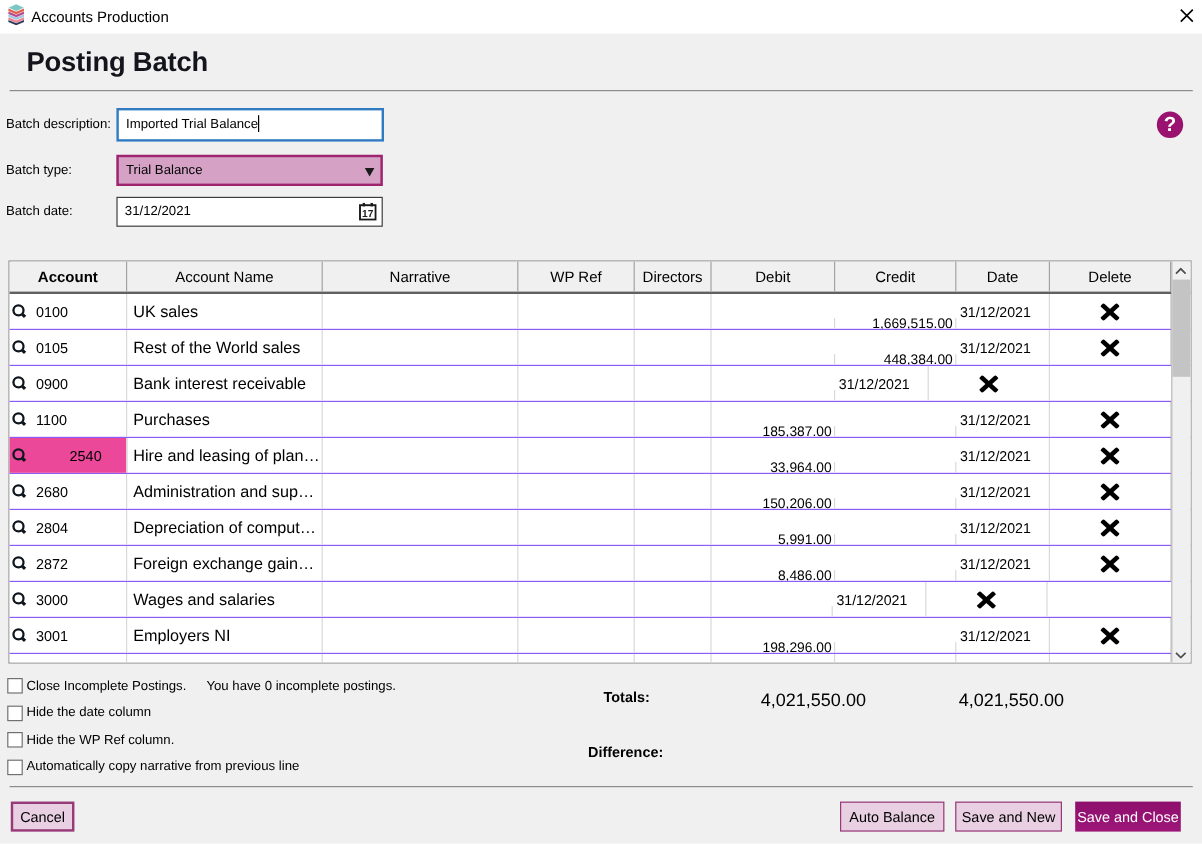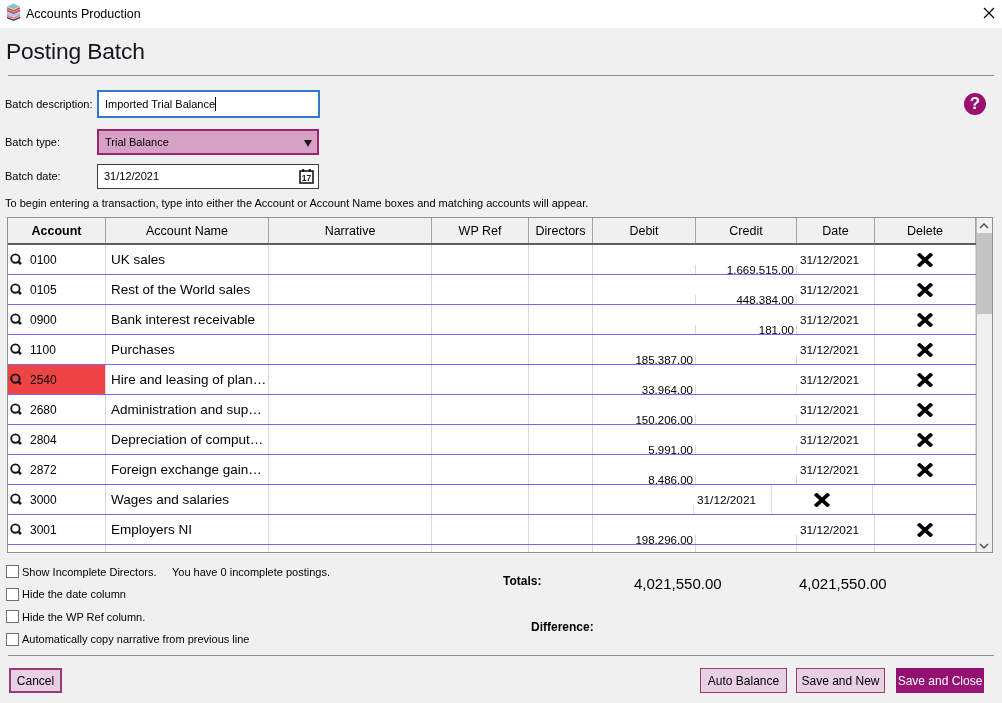--- a/index.html
+++ b/index.html
@@ -2,21 +2,21 @@
 <html><head>
 <meta charset="utf-8">
 <style>
 * { margin:0; padding:0; box-sizing:border-box; }
 html,body { width:1002px; height:703px; overflow:hidden; }
 body { font-family:"Liberation Sans", sans-serif; background:#fff; position:relative; }
 .abs { position:absolute; }
 .titlebar { left:0; top:0; width:1002px; height:28px; background:#fff; }
 .titletext { left:26px; top:7px; font-size:12.5px; color:#000; }
 .main { left:0; top:28px; width:1002px; height:675px; background:#f0f0f0; }
-.h1 { left:6px; top:10px; font-size:22.8px; font-weight:normal; color:#14141c; letter-spacing:-0.15px; }
+.h1 { left:22px; top:10px; font-size:22.8px; font-weight:bold; color:#14141c; letter-spacing:-0.15px; }
 .hrline { left:8px; top:47px; width:986px; height:1px; background:#8c8c8c; }
 .lbl { font-size:11px; color:#000; }
 .input1 { left:97px; top:62px; width:223px; height:28px; background:#fff; border:2px solid #2f7ac1; font-size:11px; color:#000; line-height:24px; padding-left:6px; }
 .caret { display:inline-block; width:1px; height:14px; background:#000; vertical-align:-3px; }
 .dropdown { left:97px; top:101px; width:222px; height:26px; background:#d5a2c6; border:2px solid #9e2470; font-size:11px; color:#000; line-height:22px; padding-left:6px; }
 .ddarrow { position:absolute; right:5px; top:8.5px; width:0; height:0; border-left:4.5px solid transparent; border-right:4.5px solid transparent; border-top:7px solid #1a1a1a; }
 .input3 { left:97px; top:135.5px; width:222px; height:25px; background:#fff; border:1px solid #3c3c3c; font-size:11px; color:#000; line-height:23px; padding-left:6px; }
 .help { left:964px; top:65px; width:22px; height:22px; border-radius:50%; background:#991270; color:#fff; font-size:17px; font-weight:bold; text-align:center; line-height:21px; }
 .instr { left:5px; top:169px; font-size:11px; color:#000; }
 
@@ -33,21 +33,21 @@
 .c6 { width:103px; }
 .c7 { width:101px; }
 .c8 { width:78px; }
 .c9 { width:101px; }
 .acct { padding-left:2px; }
 .acct span { margin-left:7px; font-size:12px; }
 .name { padding-left:5px; white-space:nowrap; text-overflow:ellipsis; overflow:hidden; width:100%; line-height:29px; }
 .num { justify-content:flex-end; padding-right:2px; font-size:11.5px !important;margin-top:20px; }
 .date { padding-left:3px; font-size:11.8px !important; }
 .del { justify-content:center; }
-.pink { background:#ef4444; }
+.pink { background:#ec4899;gap:28px; }
 
 .sbar { position:absolute; right:0; top:0; width:16px; height:334px; background:#f0f0f0; border-left:1px solid #b9b9b9; }
 .sthumb { position:absolute; left:0px; top:15px; width:15px; height:81px; background:#c4c4c4; }
 
 .cb { width:13px; height:13px; background:#fff; border:1px solid #707070; }
 .foothr { left:8px; top:627px; width:986px; height:1px; background:#8c8c8c; }
 .btn { height:25px; font-size:12px; color:#000; background:#e9cfe2; border:1px solid #963a78; display:flex; align-items:center; justify-content:center; }
 .bold12 { font-size:12px; font-weight:bold; color:#000; }
 .val { font-size:15px; color:#000; text-align:left; }
 </style>
@@ -78,21 +78,20 @@
   <div class="abs dropdown">Trial Balance<div class="ddarrow"></div></div>
   <div class="abs lbl" style="left:5px; top:142px;">Batch date:</div>
   <div class="abs input3">31/12/2021
     <svg class="abs" style="right:4px; top:4px;" width="15" height="15" viewBox="0 0 15 15">
       <rect x="1" y="2" width="13" height="12" fill="none" stroke="#1a1a1a" stroke-width="1.6"></rect>
       <rect x="3.2" y="0" width="2" height="3" fill="#1a1a1a"></rect>
       <rect x="9.8" y="0" width="2" height="3" fill="#1a1a1a"></rect>
       <text x="7.5" y="11.5" font-size="8.5" font-weight="bold" fill="#1a1a1a" text-anchor="middle" font-family="Liberation Sans">17</text>
     </svg>
   </div>
-  <div class="abs instr">To begin entering a transaction, type into either the Account or Account Name boxes and matching accounts will appear.</div>
 
   <div class="abs tbl">
     <div class="hdr">
       <div class="c1" style="font-weight:bold;">Account</div>
       <div class="c2">Account Name</div>
       <div class="c3">Narrative</div>
       <div class="c4">WP Ref</div>
       <div class="c5">Directors</div>
       <div class="c6">Debit</div>
       <div class="c7">Credit</div>
@@ -157,21 +156,20 @@
             </svg>
             <span>0900</span>
           </div>
           <div class="c2">
             <div class="name">Bank interest receivable</div>
           </div>
           <div class="c3"></div>
           <div class="c4"></div>
           <div class="c5"></div>
           <div class="c6 num"></div>
-          <div class="c7 num">181.00</div>
           <div class="c8 date">31/12/2021</div>
           <div class="c9 del">
             <svg width="16" height="14" viewBox="0 0 16 14">
               <line x1="1.2" y1="0.8" x2="14.8" y2="13.2" stroke="#000" stroke-width="3.8"></line>
               <line x1="14.8" y1="0.8" x2="1.2" y2="13.2" stroke="#000" stroke-width="3.8"></line>
             </svg>
           </div>
         </div>
         <div class="row">
           <div class="c1 acct">
@@ -357,32 +355,32 @@
           <polyline points="1,5 5,1 9,5" fill="none" stroke="#4d4d4d" stroke-width="1.4"></polyline>
         </svg>
       <div class="sthumb"></div>
       <svg style="position:absolute; left:2px; top:325px;" width="10" height="6" viewBox="0 0 10 6">
           <polyline points="1,1 5,5 9,1" fill="none" stroke="#4d4d4d" stroke-width="1.4"></polyline>
         </svg>
     </div>
   </div>
 
   <div class="abs cb" style="left:6px; top:537px;"></div>
-  <div class="abs lbl" style="left:22px; top:537.5px;">Show Incomplete Directors.</div>
+  <div class="abs lbl" style="left:22px; top:537.5px;">Close Incomplete Postings.</div>
   <div class="abs lbl" style="left:172px; top:537.5px;">You have 0 incomplete postings.</div>
   <div class="abs cb" style="left:6px; top:559.5px;"></div>
   <div class="abs lbl" style="left:22px; top:560px;">Hide the date column</div>
   <div class="abs cb" style="left:6px; top:582px;"></div>
   <div class="abs lbl" style="left:22px; top:582.5px;">Hide the WP Ref column.</div>
   <div class="abs cb" style="left:6px; top:604.5px;"></div>
   <div class="abs lbl" style="left:22px; top:605px;">Automatically copy narrative from previous line</div>
 
   <div class="abs bold12" style="left:503px; top:546px;">Totals:</div>
   <div class="abs val" style="left:634px; top:547px; width:100px;">4,021,550.00</div>
   <div class="abs val" style="left:799px; top:547px; width:100px;">4,021,550.00</div>
-  <div class="abs bold12" style="left:531px; top:592px;">Difference:</div>
+  <div class="abs bold12" style="left:490px; top:592px;">Difference:</div>
 
   <div class="abs foothr"></div>
   <div class="abs btn" style="left:9px; top:640px; width:53px; border-width:2px;">Cancel</div>
   <div class="abs btn" style="left:700px; top:640px; width:87px;">Auto Balance</div>
   <div class="abs btn" style="left:796px; top:640px; width:89px;">Save and New</div>
   <div class="abs btn" style="left:896px; top:640px; width:88px; background:linear-gradient(#8e0f6d,#9c1678); color:#fff; border:none;">Save and Close</div>
 </div>
 
 </body></html>

